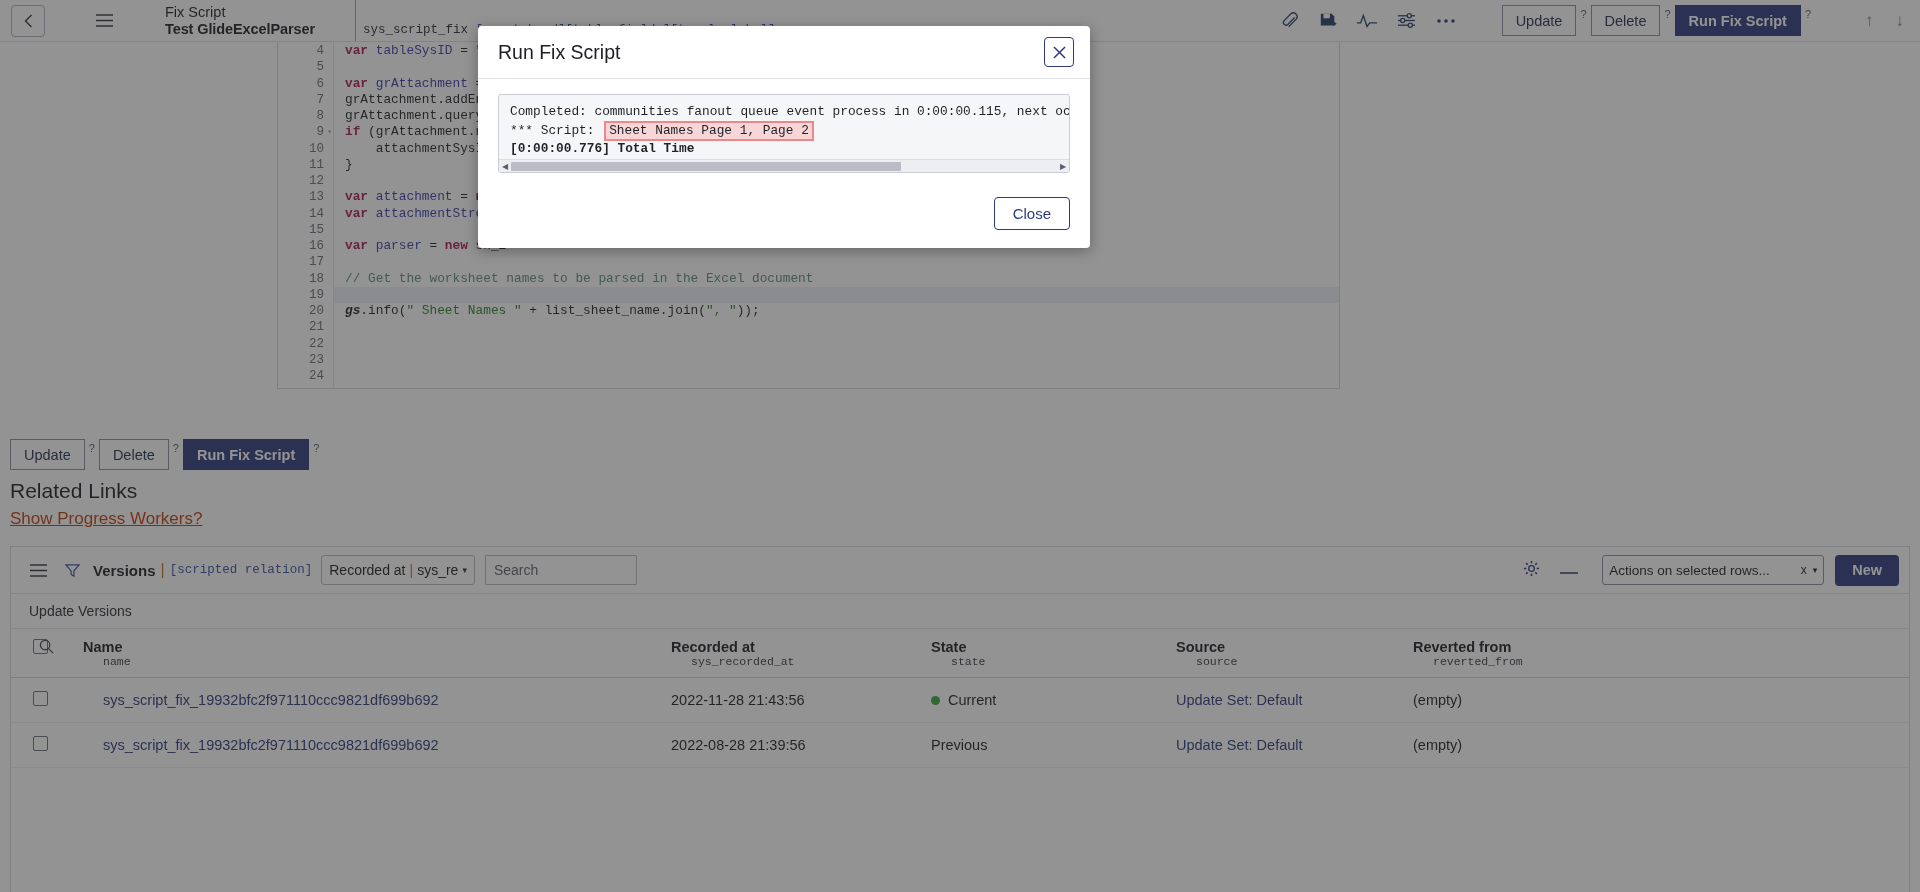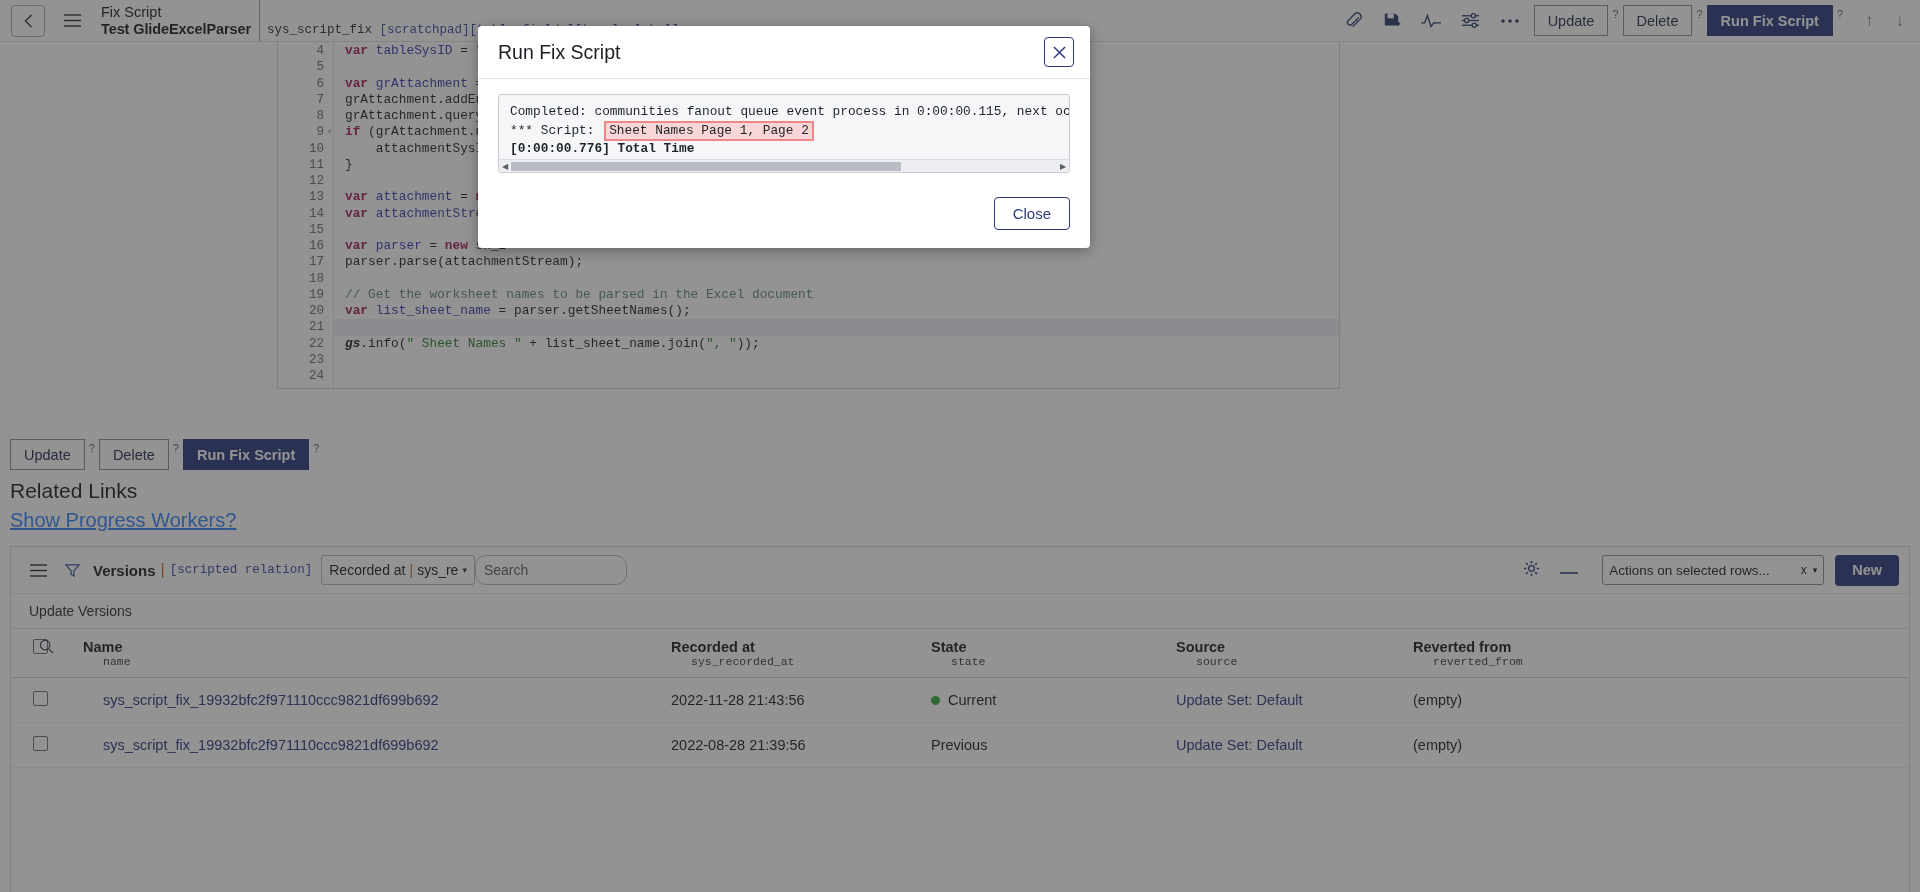--- a/index.html
+++ b/index.html
@@ -12,20 +12,21 @@
   #root { position: relative; width: 1920px; height: 892px; background: #fff; }
 
   
   .page { position: absolute; inset: 0; background: #ffffff; }
 
   
   .hdr {
     position: absolute; top: 0; left: 0; width: 1920px; height: 42px;
     display: flex; align-items: center; background: #ffffff;
     border-bottom: 1px solid #e0e0e0;
+    gap: 32px;
   }
   .hdr-back {
     width: 34px; height: 32px; margin-left: 11px;
     border: 1px solid #b0b3bd; border-radius: 4px; background: #fff;
     display: flex; align-items: center; justify-content: center;
     color: #2e3440; font-size: 16px; cursor: pointer;
   }
   .hdr-burger {
     width: 30px; height: 32px; margin-left: 12px;
     display: flex; align-items: center; justify-content: center;
@@ -84,21 +85,21 @@
 
   
   .formbtns {
     position: absolute; left: 10px; top: 439px; display: flex; align-items: flex-start;
   }
   
   .rl-title {
     position: absolute; left: 10px; top: 479px; font-size: 21px; color: #1d1f24; font-weight: 400;
   }
   .rl-link {
-    position: absolute; left: 10px; top: 509px; font-size: 20px; color: #3b82f6;
+    position: absolute; left: 10px; top: 509px; font-size: 17px; color: #c2410c;
     text-decoration: underline; cursor: pointer;
   }
 
   
   .vpanel {
     position: absolute; left: 10px; top: 546px; width: 1900px; height: 346px;
     border: 1px solid #d9dbe0; border-bottom: none; background: #fff;
   }
   .vbar {
     height: 47px; display: flex; align-items: center; padding: 0 10px;
@@ -110,21 +111,21 @@
   .vrel { font-family: "Liberation Mono", monospace; font-size: 12.5px; color: #3b4fa0; }
   .vsel {
     margin-left: 9px; height: 30px; min-width: 148px; border: 1px solid #b7bac3;
     border-radius: 3px; background: #fff; display: flex; align-items: center;
     padding: 0 7px; font-size: 14px; color: #1d1f24; cursor: pointer; gap: 4px;
     overflow: hidden; white-space: nowrap;
   }
   .vsel .sep { color: #c0732b; }
   .vsel .car { margin-left: auto; font-size: 9px; color: #333; }
   .vsearch {
-    margin-left: 0; height: 30px; width: 152px; border: 1px solid #b7bac3; border-radius: 11px;
+    margin-left: 10px; height: 30px; width: 152px; border: 1px solid #b7bac3; border-radius: 1px;
     padding: 12px 8px; font-size: 14px; color: #1d1f24; font-family: "Liberation Sans", sans-serif;
     background: #fff;
   }
   .vsearch::placeholder { color: #5e636e; }
   .vspacer { flex: 1 1 auto; }
   .vgear { color: #2e3a7d; cursor: pointer; margin-right: 20px; }
   .vminus { color: #2e3a7d; cursor: pointer; margin-right: 24px; font-size: 17px; }
   .vactions {
     height: 30px; width: 222px; border: 1px solid #8b90a0; border-radius: 3px; background: #fff;
     display: flex; align-items: center; padding: 3px 6px; font-size: 13.5px; color: #1d1f24;
@@ -324,24 +325,22 @@
           <div class="cl">grAttachment.addEncod</div>
           <div class="cl">grAttachment.query();</div>
           <div class="cl"><span class="k">if</span> (grAttachment.next</div>
           <div class="cl">    attachmentSysID =</div>
           <div class="cl">}</div>
           <div class="cl">&nbsp;</div>
           <div class="cl"><span class="k">var</span> <span class="v">attachment</span> = <span class="k">new</span> </div>
           <div class="cl"><span class="k">var</span> <span class="v">attachmentStream</span></div>
           <div class="cl">&nbsp;</div>
           <div class="cl"><span class="k">var</span> <span class="v">parser</span> = <span class="k">new</span> sn_i</div>
-          <div class="cl">parser.parse(attachmentStream);</div>
           <div class="cl">&nbsp;</div>
           <div class="cl"><span class="cm">// Get the worksheet names to be parsed in the Excel document</span></div>
-          <div class="cl"><span class="k">var</span> <span class="v">list_sheet_name</span> = parser.getSheetNames();</div>
           <div class="cl hl">&nbsp;</div>
           <div class="cl"><span class="gsk">gs</span>.info(<span class="s">" Sheet Names "</span> + list_sheet_name.join(<span class="s">", "</span>));</div>
           <div class="cl">&nbsp;</div>
           <div class="cl">&nbsp;</div>
         </div>
     </div>
 
     <div class="formbtns">
       <button class="btn">Update</button>
       <span class="qm">?</span>

